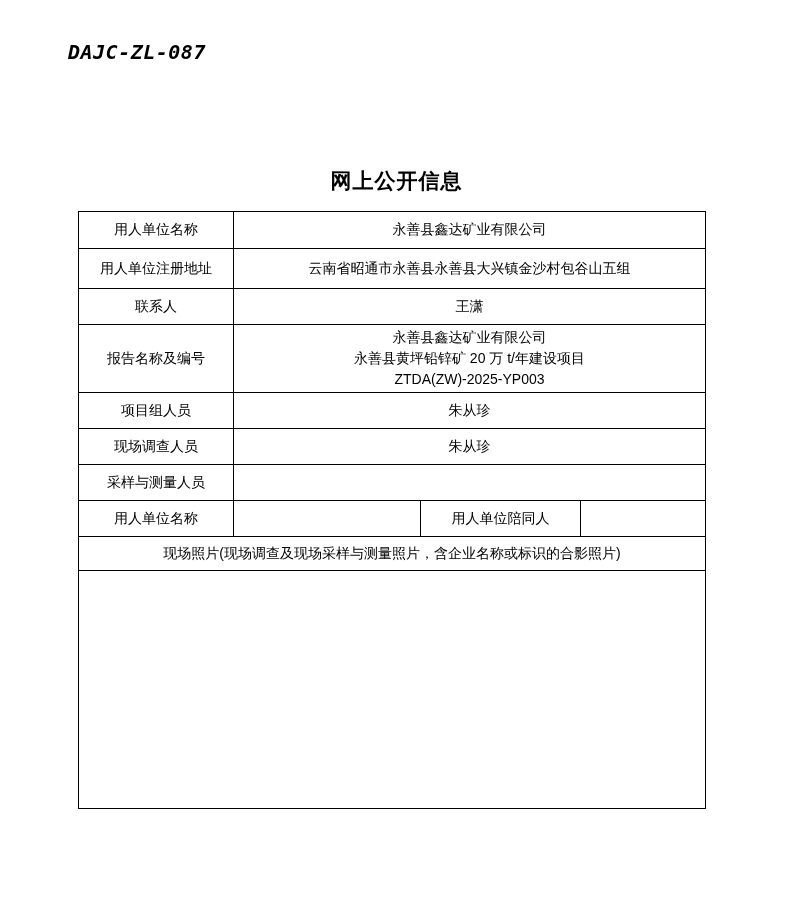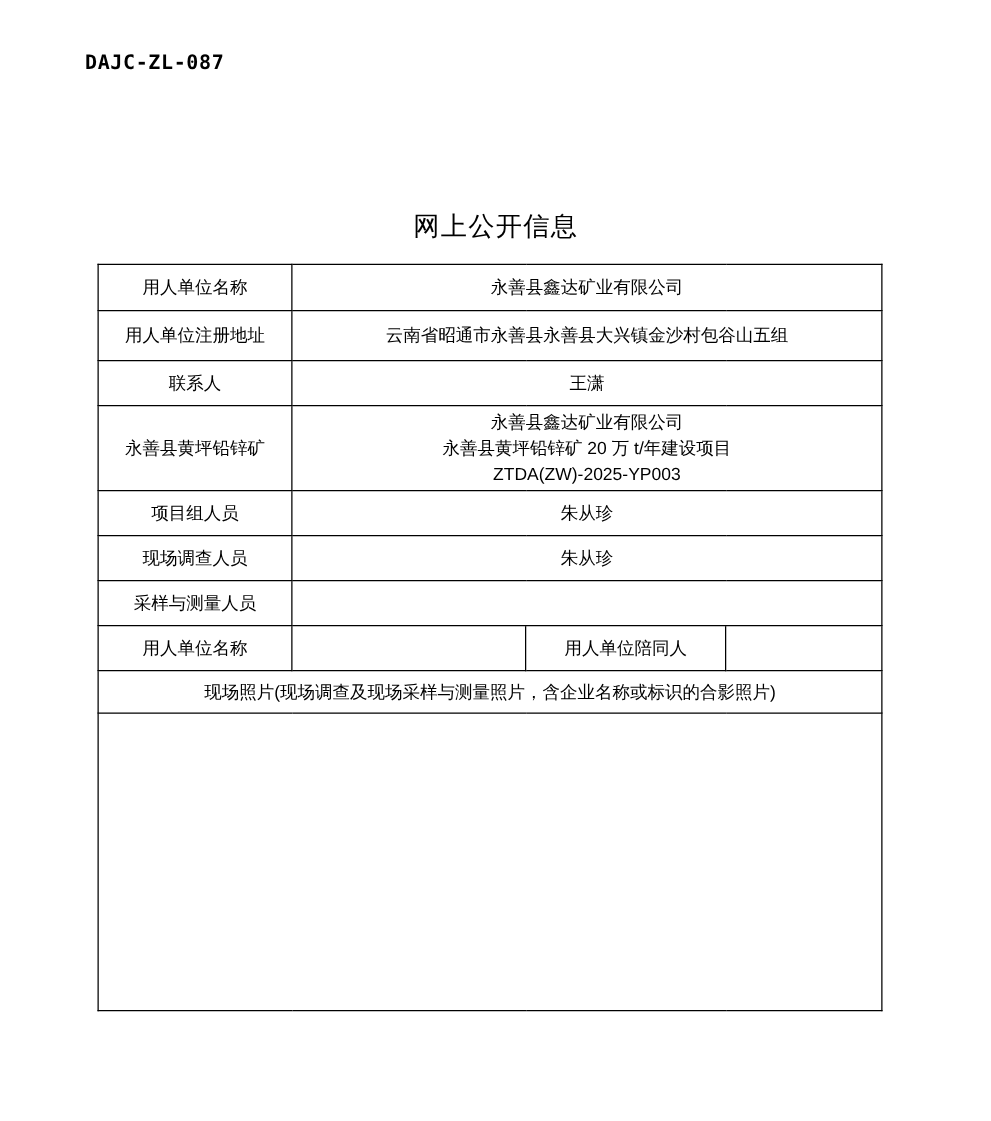--- a/index.html
+++ b/index.html
@@ -14,40 +14,41 @@
     height: 897px;
     background: #ffffff;
     overflow: hidden;
   }
   .doc-code {
     position: absolute;
     left: 68px;
     top: 40px;
     font-family: "DejaVu Sans Mono", "Liberation Mono", monospace;
     font-weight: bold;
-    font-size: 16px;
+    font-size: 20px;
     letter-spacing: 0.5px;
+    font-style: italic;
   }
   .doc-title {
     position: absolute;
     left: 0;
     top: 98px;
     width: 100%;
     text-align: center;
     font-weight: bold;
     font-size: 23px;
     letter-spacing: 1px;
   }
   .doc-subtitle {
     position: absolute;
     left: 0;
     top: 167px;
     width: 100%;
     text-align: center;
-    font-weight: normal;
+    font-weight: bold;
     font-size: 21px;
     letter-spacing: 1px;
   }
   table.form {
     position: absolute;
     left: 78px;
     top: 211px;
     width: 627px;
     border-collapse: collapse;
     table-layout: fixed;
@@ -95,21 +96,21 @@
       </tr>
       <tr style="height:40px">
         <td class="lbl">用人单位注册地址</td>
         <td class="val" colspan="3">云南省昭通市永善县永善县大兴镇金沙村包谷山五组</td>
       </tr>
       <tr style="height:36px">
         <td class="lbl">联系人</td>
         <td class="val" colspan="3">王潇</td>
       </tr>
       <tr style="height:68px">
-        <td class="lbl">永善县黄坪铅锌矿</td>
+        <td class="lbl">报告名称及编号</td>
         <td class="val report-cell" colspan="3">
           <div>永善县鑫达矿业有限公司</div>
           <div>永善县黄坪铅锌矿 20 万 t/年建设项目</div>
           <div>ZTDA(ZW)-2025-YP003</div>
         </td>
       </tr>
       <tr style="height:36px">
         <td class="lbl">项目组人员</td>
         <td class="val" colspan="3">朱从珍</td>
       </tr>

